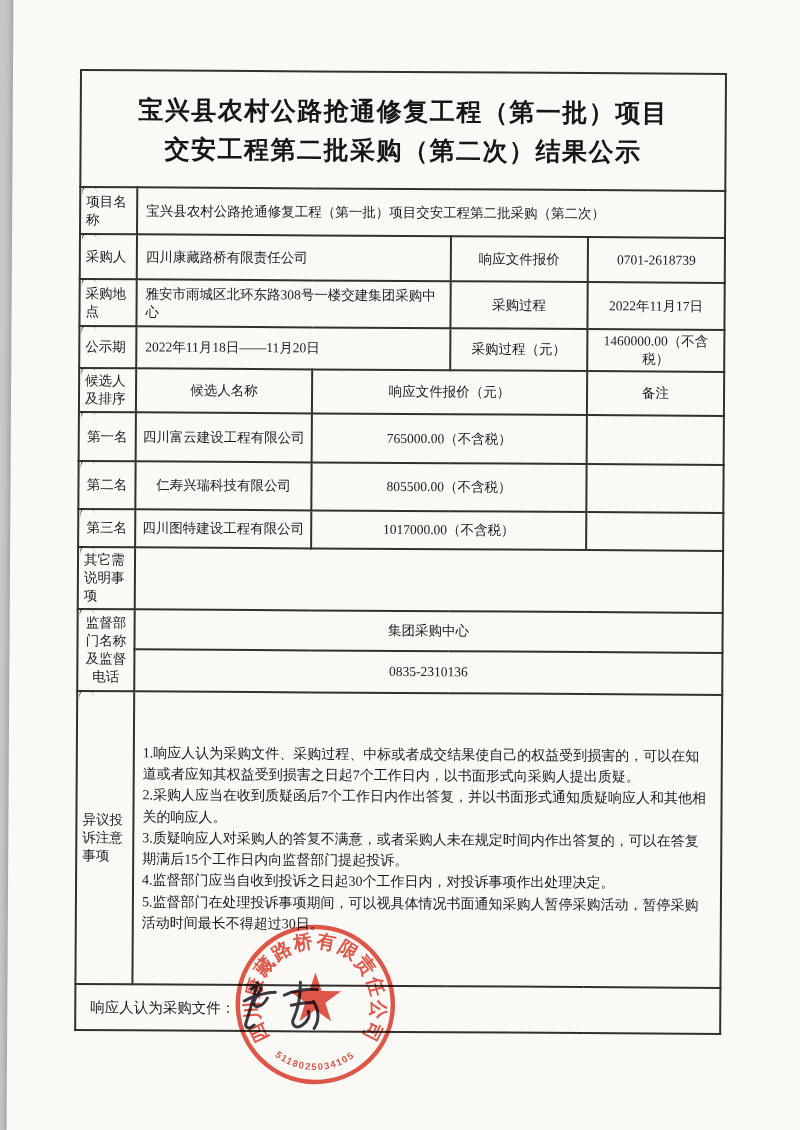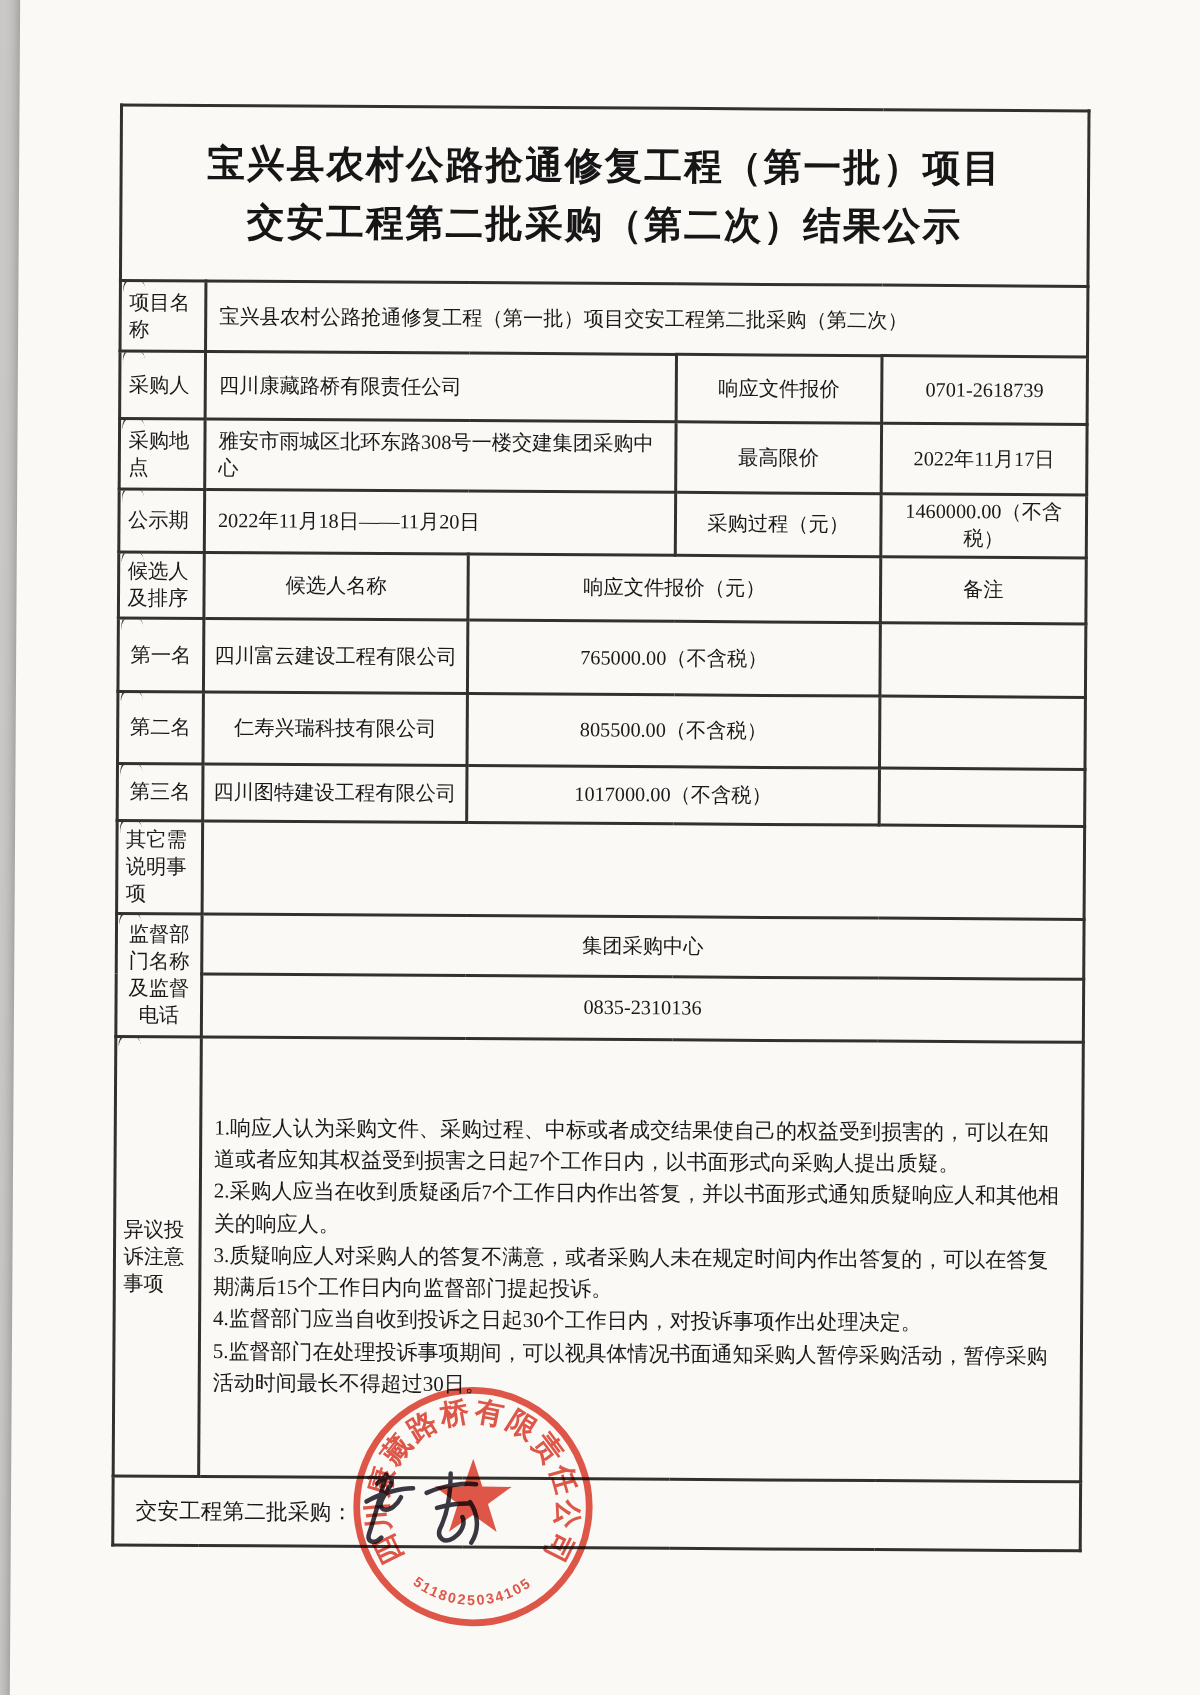--- a/index.html
+++ b/index.html
@@ -106,21 +106,21 @@
         <td class="lbl pre">采购人</td>
         <td colspan="2" class="val">四川康藏路桥有限责任公司</td>
         <td class="ctr">响应文件报价</td>
         <td class="ctr">0701-2618739</td>
       </tr>
 
       <tr class="r-location">
         <td class="lbl pre">采购地
 点</td>
         <td colspan="2" class="val">雅安市雨城区北环东路308号一楼交建集团采购中心</td>
-        <td class="ctr">最高限价</td>
+        <td class="ctr">采购过程</td>
         <td class="ctr">2022年11月17日</td>
       </tr>
 
       <tr class="r-publicity">
         <td class="lbl pre">公示期</td>
         <td colspan="2" class="val">2022年11月18日——11月20日</td>
         <td class="ctr">采购过程（元）</td>
         <td class="ctr">1460000.00（不含税）</td>
       </tr>
 
@@ -181,21 +181,21 @@
             <p>2.采购人应当在收到质疑函后7个工作日内作出答复，并以书面形式通知质疑响应人和其他相关的响应人。</p>
             <p>3.质疑响应人对采购人的答复不满意，或者采购人未在规定时间内作出答复的，可以在答复期满后15个工作日内向监督部门提起投诉。</p>
             <p>4.监督部门应当自收到投诉之日起30个工作日内，对投诉事项作出处理决定。</p>
             <p>5.监督部门在处理投诉事项期间，可以视具体情况书面通知采购人暂停采购活动，暂停采购活动时间最长不得超过30日。</p>
           </div>
         </td>
       </tr>
 
       <tr class="r-sign">
         <td colspan="5">
-          <span>交安工程第二批采购：</span>
+          <span>响应人认为采购文件：</span>
         </td>
       </tr>
     </tbody>
   </table>
 
   <svg class="sig-svg" viewBox="0 0 112 66">
     <path d="M20,9 C17,20 13,36 9,48 C7,54 12,56 17,51"></path>
     <path d="M14,15 C20,9 26,10 23,16 C18,24 14,30 18,32 C23,34 28,28 30,24"></path>
     <path d="M7,27 C17,21 31,18 38,18"></path>
     <path d="M47,21 C58,16 72,14 80,15"></path>

